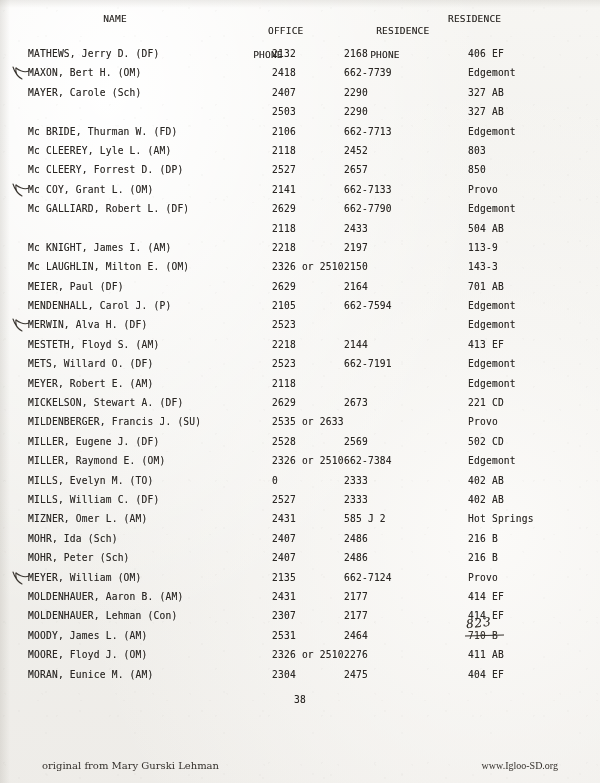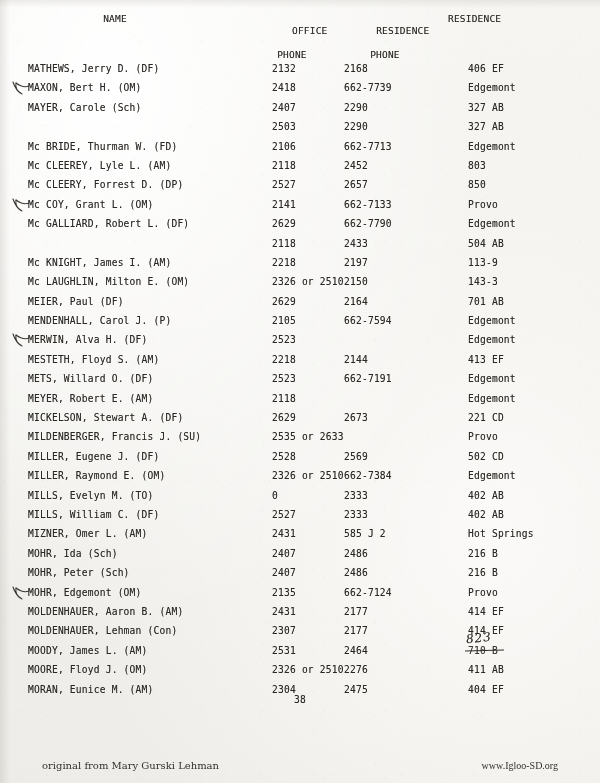--- a/index.html
+++ b/index.html
@@ -71,32 +71,31 @@
     height: 36px;
   }
   .hdr-cell {
     position: absolute;
     font-size: 9.5px;
     line-height: 12px;
     text-align: center;
     white-space: pre;
   }
   #hdr-name      { left: 55px;  top: 5px;  width: 120px; }
-  #hdr-office    { left: 244px; top: 5px;  width: 96px;  }
+  #hdr-office    { left: 220px; top: 5px;  width: 96px;  }
   #hdr-resphone  { left: 330px; top: 5px;  width: 110px; }
   #hdr-residence { left: 448px; top: 5px;  width: 110px; text-align: left; }
   .hdr-line2 { display:block; }
 
   
   #rows {
     position: absolute;
     left: 0;
     top: 44px;
     width: 540px;
-    margin-top: 15px;
   }
   .row {
     position: relative;
     height: 19.4px;
     white-space: pre;
   }
   .cell {
     position: absolute;
     font-size: 9.6px;
     line-height: 19.4px;
@@ -233,21 +232,21 @@
       <div class="row"><div class="cell typed c-name">MILLER, Eugene J. (DF)</div><div class="cell typed c-office">2528</div><div class="cell typed c-resphone">2569</div><div class="cell typed c-residence">502 CD</div></div>
       <div class="row"><div class="cell typed c-name">MILLER, Raymond E. (OM)</div><div class="cell typed c-office">2326 or 2510</div><div class="cell typed c-resphone">662-7384</div><div class="cell typed c-residence">Edgemont</div></div>
       <div class="row"><div class="cell typed c-name">MILLS, Evelyn M. (TO)</div><div class="cell typed c-office">0</div><div class="cell typed c-resphone">2333</div><div class="cell typed c-residence">402 AB</div></div>
       <div class="row"><div class="cell typed c-name">MILLS, William C. (DF)</div><div class="cell typed c-office">2527</div><div class="cell typed c-resphone">2333</div><div class="cell typed c-residence">402 AB</div></div>
       <div class="row"><div class="cell typed c-name">MIZNER, Omer L. (AM)</div><div class="cell typed c-office">2431</div><div class="cell typed c-resphone">585 J 2</div><div class="cell typed c-residence">Hot Springs</div></div>
       <div class="row"><div class="cell typed c-name">MOHR, Ida (Sch)</div><div class="cell typed c-office">2407</div><div class="cell typed c-resphone">2486</div><div class="cell typed c-residence">216 B</div></div>
       <div class="row"><div class="cell typed c-name">MOHR, Peter (Sch)</div><div class="cell typed c-office">2407</div><div class="cell typed c-resphone">2486</div><div class="cell typed c-residence">216 B</div></div>
       <div class="row"><div class="penmark"><svg width="26" height="18" viewBox="0 0 26 18" fill="none" stroke="#3a3630" stroke-width="1.1" stroke-linecap="round" stroke-linejoin="round">
             <path d="M3 3 C5 9, 8 13, 12 15 C8 13, 5 9, 6 4"></path>
             <path d="M6 4 C10 7, 14 9, 19 7"></path>
-          </svg></div><div class="cell typed c-name">MOHR, Edgemont (OM)</div><div class="cell typed c-office">2135</div><div class="cell typed c-resphone">662-7124</div><div class="cell typed c-residence">Provo</div></div>
+          </svg></div><div class="cell typed c-name">MEYER, William (OM)</div><div class="cell typed c-office">2135</div><div class="cell typed c-resphone">662-7124</div><div class="cell typed c-residence">Provo</div></div>
       <div class="row"><div class="cell typed c-name">MOLDENHAUER, Aaron B. (AM)</div><div class="cell typed c-office">2431</div><div class="cell typed c-resphone">2177</div><div class="cell typed c-residence">414 EF</div></div>
       <div class="row"><div class="cell typed c-name">MOLDENHAUER, Lehman (Con)</div><div class="cell typed c-office">2307</div><div class="cell typed c-resphone">2177</div><div class="cell typed c-residence">414 EF</div></div>
       <div class="row"><div class="cell typed c-name">MOODY, James L. (AM)</div><div class="cell typed c-office">2531</div><div class="cell typed c-resphone">2464</div><div class="cell typed c-residence corrected"><span class="handwrite">823</span><span class="struck">710 B</span></div></div>
       <div class="row"><div class="cell typed c-name">MOORE, Floyd J. (OM)</div><div class="cell typed c-office">2326 or 2510</div><div class="cell typed c-resphone">2276</div><div class="cell typed c-residence">411 AB</div></div>
       <div class="row"><div class="cell typed c-name">MORAN, Eunice M. (AM)</div><div class="cell typed c-office">2304</div><div class="cell typed c-resphone">2475</div><div class="cell typed c-residence">404 EF</div></div>
     </div>
 
   <div id="page-number" class="typed">38</div>
 
   <div id="footer">

